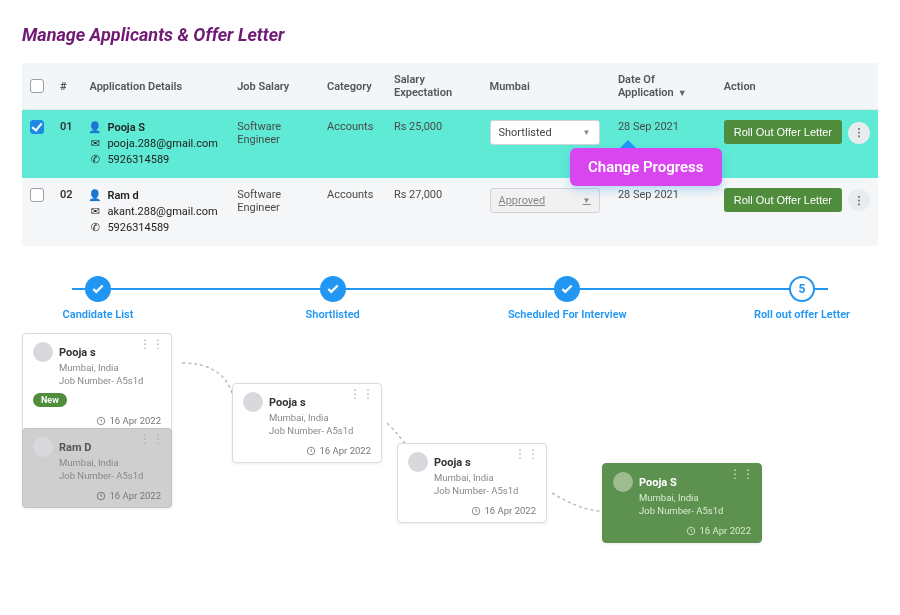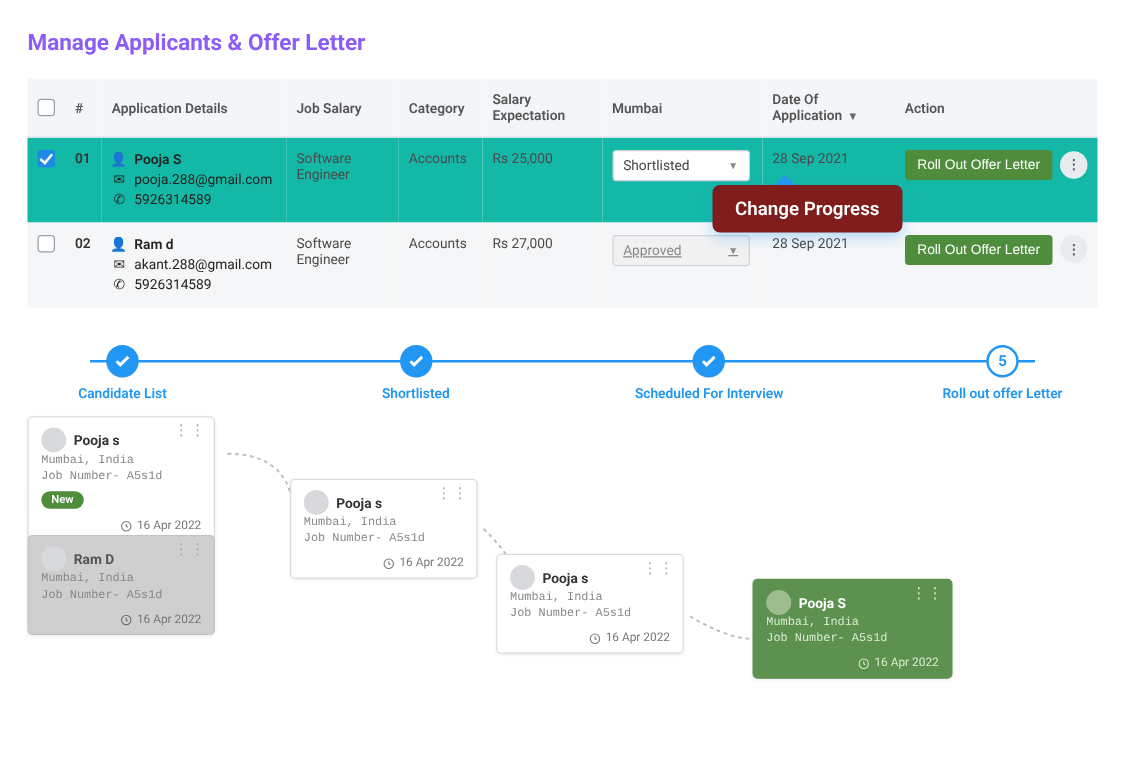--- a/index.html
+++ b/index.html
@@ -1,62 +1,62 @@
 <!DOCTYPE html>
 <html><head>
 <meta charset="utf-8">
 <style>
   * { box-sizing: border-box; margin: 0; padding: 0; }
   body { font-family: -apple-system, BlinkMacSystemFont, "Segoe UI", Roboto, Arial, sans-serif; background: #fff; width: 900px; height: 615px; overflow: hidden; position: relative; border-radius: 14px; }
   .container { padding: 24px 22px 10px 22px; }
-  .page-title { font-size: 18px; font-weight: 700; color: #8b5cf6; margin-bottom: 18px; }
+  .page-title { font-size: 18px; font-weight: 700; color: #701a75; margin-bottom: 18px; font-style: italic; }
 
   
   .tbl { width: 100%; border-collapse: collapse; font-size: 11px; color: #4a4a4a; }
   .tbl thead th { text-align: left; font-weight: 600; color: #555; padding: 10px 8px; background: #f3f6f9; border-bottom: 1px solid #e6e8eb; }
   .tbl td { padding: 10px 8px; vertical-align: top; }
-  .tbl tbody tr.row-sel { background: #14b8a6; padding-left: 22px; }
+  .tbl tbody tr.row-sel { background: #5eead4; padding-left: 22px; }
   .tbl tbody tr.row-alt { background: #f5f6f7; }
   .chk { width: 14px; height: 14px; border: 1.5px solid #9aa0a6; border-radius: 3px; display: inline-block; vertical-align: middle; position: relative; cursor: pointer; background:#fff;}
   .chk.checked { background: #1e88e5; border-color: #1e88e5; }
   .chk.checked::after { content:""; position:absolute; left:3px; top:0px; width:4px; height:8px; border:solid #fff; border-width:0 2px 2px 0; transform:rotate(40deg); }
   .idx { font-weight:600; color:#333; }
   .applicant { line-height: 1.45; }
   .applicant .line { display:flex; align-items:center; gap:6px; color:#222; }
   .applicant .name { font-weight:600; }
   .ic { width:12px; display:inline-flex; justify-content:center; }
   .select { display:inline-flex; align-items:center; justify-content:space-between; border:1px solid #cfd4da; background:#fff; border-radius:3px; padding:5px 8px; width:110px; font-size:11px; color:#444; cursor:pointer;}
   .select.disabled { background:#f1f1f1; color:#888;text-decoration:underline; }
   .caret { font-size:8px; color:#888; }
   .btn-green { background:#4f8d3d; color:#fff; border:none; border-radius:3px; padding:6px 10px; font-size:11px; cursor:pointer; white-space:nowrap;}
   .dots { width:22px; height:22px; border-radius:50%; background:#e9ecef; display:inline-flex; align-items:center; justify-content:center; cursor:pointer; color:#666; font-weight:700; margin-left:6px;}
   .sort-caret { font-size:9px; color:#666; margin-left:4px; }
 
   
-  .bubble { position:absolute; background:#7f1d1d; color:#fff; font-weight:600; font-size:15px; padding:10px 18px; border-radius:6px; box-shadow:0 4px 10px rgba(33,150,243,.3); }
+  .bubble { position:absolute; background:#d946ef; color:#fff; font-weight:600; font-size:15px; padding:10px 18px; border-radius:6px; box-shadow:0 4px 10px rgba(33,150,243,.3); }
   .bubble::before { content:""; position:absolute; top:-8px; left:50px; border:8px solid transparent; border-bottom-color:#2196f3; border-top:none;}
 
   
   .stepper { position:relative; margin-top:30px; display:flex; justify-content:space-between; padding:0 6px;}
   .step { display:flex; flex-direction:column; align-items:center; width:140px; text-align:center;}
   .node { width:26px; height:26px; border-radius:50%; display:flex; align-items:center; justify-content:center; position:relative;}
   .node.done { background:#2196f3; color:#fff; }
   .node.pending { background:#fff; border:2px solid #2196f3; color:#2196f3; font-weight:700; font-size:12px;}
   .step-label { font-size:11px; color:#2196f3; font-weight:600; margin-top:6px; line-height:1.25; }
   .stepper-line { position:absolute; top:12px; left:50px; right:50px; height:2px; background:#2196f3; z-index:-1;}
   .check-svg { width:14px; height:14px; }
 
   
   .board { position:relative; margin-top:12px; height:220px; }
   svg.connectors { position:absolute; top:0; left:0; width:100%; height:100%; pointer-events:none; }
   .card { position:absolute; width:150px; background:#fff; border:1px solid #d9dde1; border-radius:4px; box-shadow:0 1px 3px rgba(0,0,0,.08); padding:8px 10px 6px 10px; font-size:10px; color:#666; }
   .card .row1 { display:flex; align-items:center; gap:6px; }
   .avatar { width:20px; height:20px; border-radius:50%; background:#d7d9dc; flex-shrink:0;}
   .card .nm { font-weight:700; color:#333; font-size:11px;}
-  .card .loc, .card .job { font-size:9.5px; color:#888; line-height:1.3;font-family:Liberation Mono, monospace;}
+  .card .loc, .card .job { font-size:9.5px; color:#888; margin-left:26px; line-height:1.3;}
   .card .menu { position:absolute; top:6px; right:6px; color:#aaa; font-size:12px; letter-spacing:1px; cursor:pointer; line-height:8px;}
   .card .foot { display:flex; justify-content:flex-end; align-items:center; gap:4px; margin-top:8px; color:#777; font-size:9.5px;}
   .badge-new { display:inline-block; background:#4f8d3d; color:#fff; font-size:9px; font-weight:600; padding:2px 8px; border-radius:9px; margin-top:6px;}
   .card.shadowed { background:#cfcfcf; border-color:#c2c2c2;}
   .card.shadowed .nm { color:#555;}
   .card.green { background:#5c9150; border-color:#5c9150; color:#e8f1e4;}
   .card.green .nm { color:#fff; }
   .card.green .loc, .card.green .job, .card.green .foot { color:#dbeccf;}
   .card.green .menu { color:#dbeccf;}
   .card.green .avatar { background:#9dbd90;}

